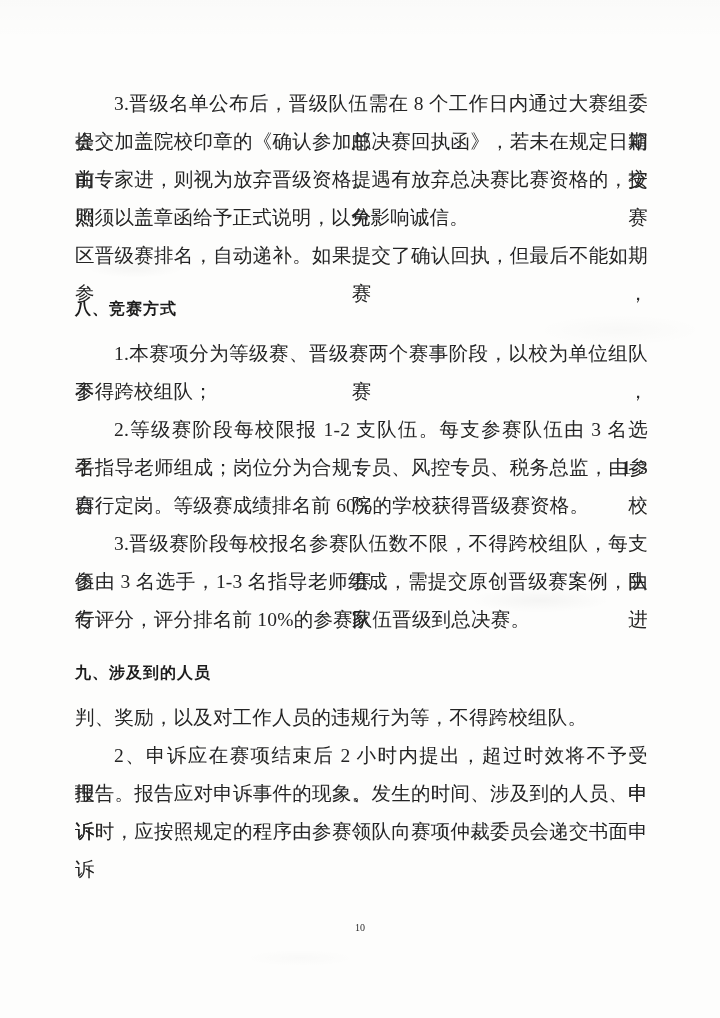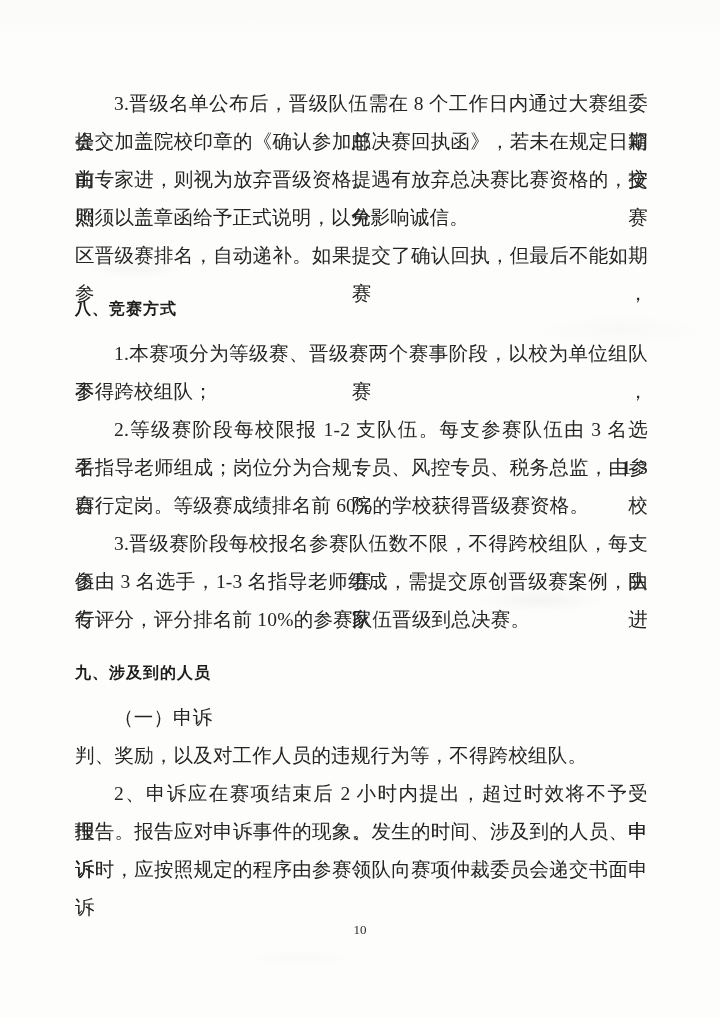--- a/index.html
+++ b/index.html
@@ -59,21 +59,21 @@
     font-size: 16px;
     letter-spacing: 1px;
     color: #1c1c1c;
   }
   .footer {
     position: absolute;
     top: 922px;
     left: 0;
     width: 720px;
     text-align: center;
-    font-size: 13px;
+    font-size: 10px;
     color: #2b2b2b;
   }
 </style>
 </head>
 <body>
 
 <div class="page">
 
   <div class="scan-noise"></div>
 
@@ -93,21 +93,20 @@
     <div class="bl just ind">2.等级赛阶段每校限报 1-2 支队伍。每支参赛队伍由 3 名选手，1-3</div>
     <div class="bl just">名指导老师组成；岗位分为合规专员、风控专员、税务总监，由参赛院校</div>
     <div class="bl">自行定岗。等级赛成绩排名前 60%的学校获得晋级赛资格。</div>
 
     <div class="bl just ind">3.晋级赛阶段每校报名参赛队伍数不限，不得跨校组队，每支参赛队</div>
     <div class="bl just">伍由 3 名选手，1-3 名指导老师组成，需提交原创晋级赛案例，由专家进</div>
     <div class="bl">行评分，评分排名前 10%的参赛队伍晋级到总决赛。</div>
 
     <div class="heading">九、涉及到的人员</div>
 
-    <div class="bl ind">（一）申诉</div>
 
     <div class="bl">判、奖励，以及对工作人员的违规行为等，不得跨校组队。</div>
 
     <div class="bl just ind">2、申诉应在赛项结束后 2 小时内提出，超过时效将不予受理。申</div>
     <div class="bl just">报告。报告应对申诉事件的现象、发生的时间、涉及到的人员、申诉</div>
     <div class="bl just">诉时，应按照规定的程序由参赛领队向赛项仲裁委员会递交书面申诉</div>
 
   </div>
 
   <div class="footer">10</div>

